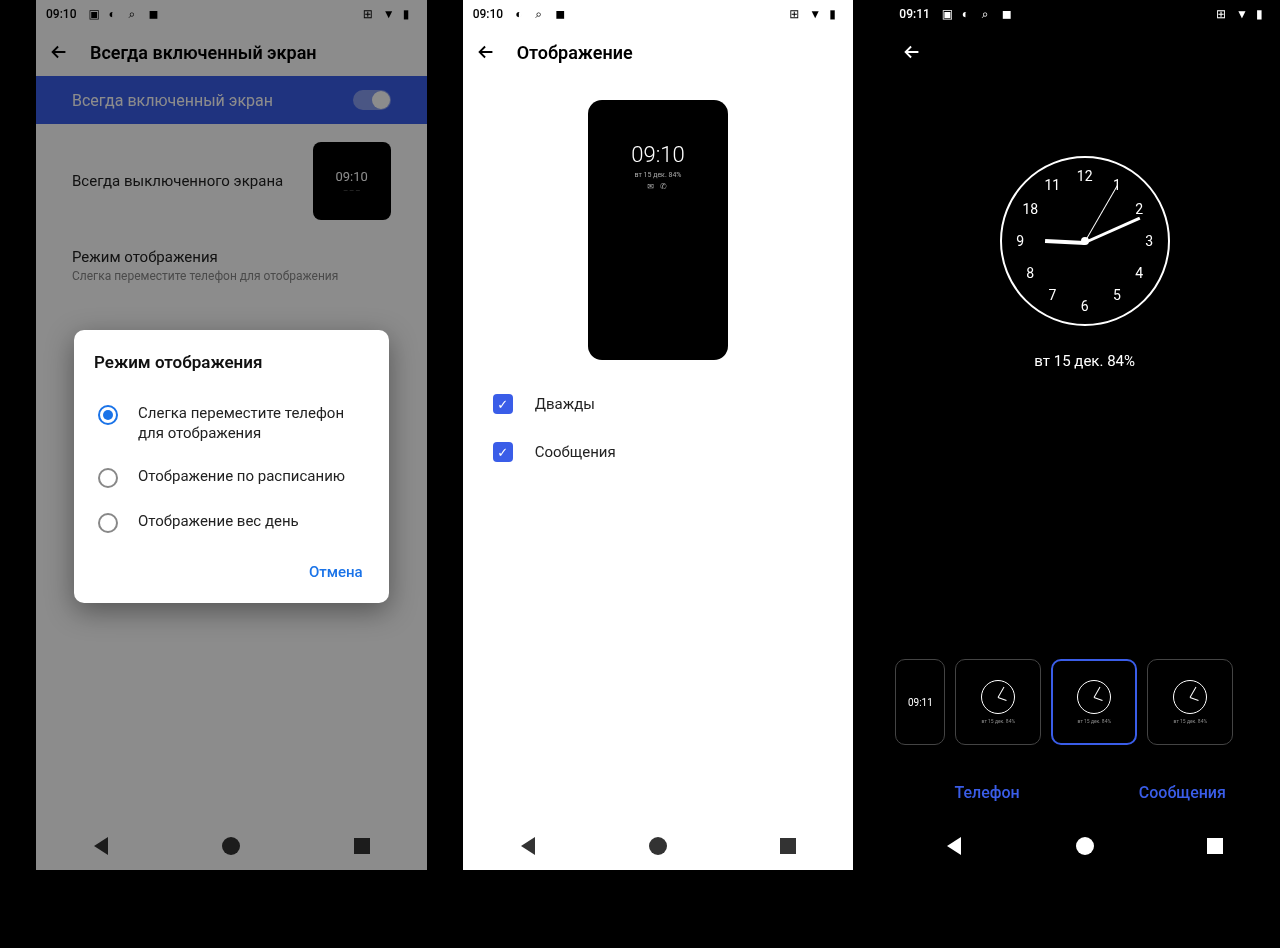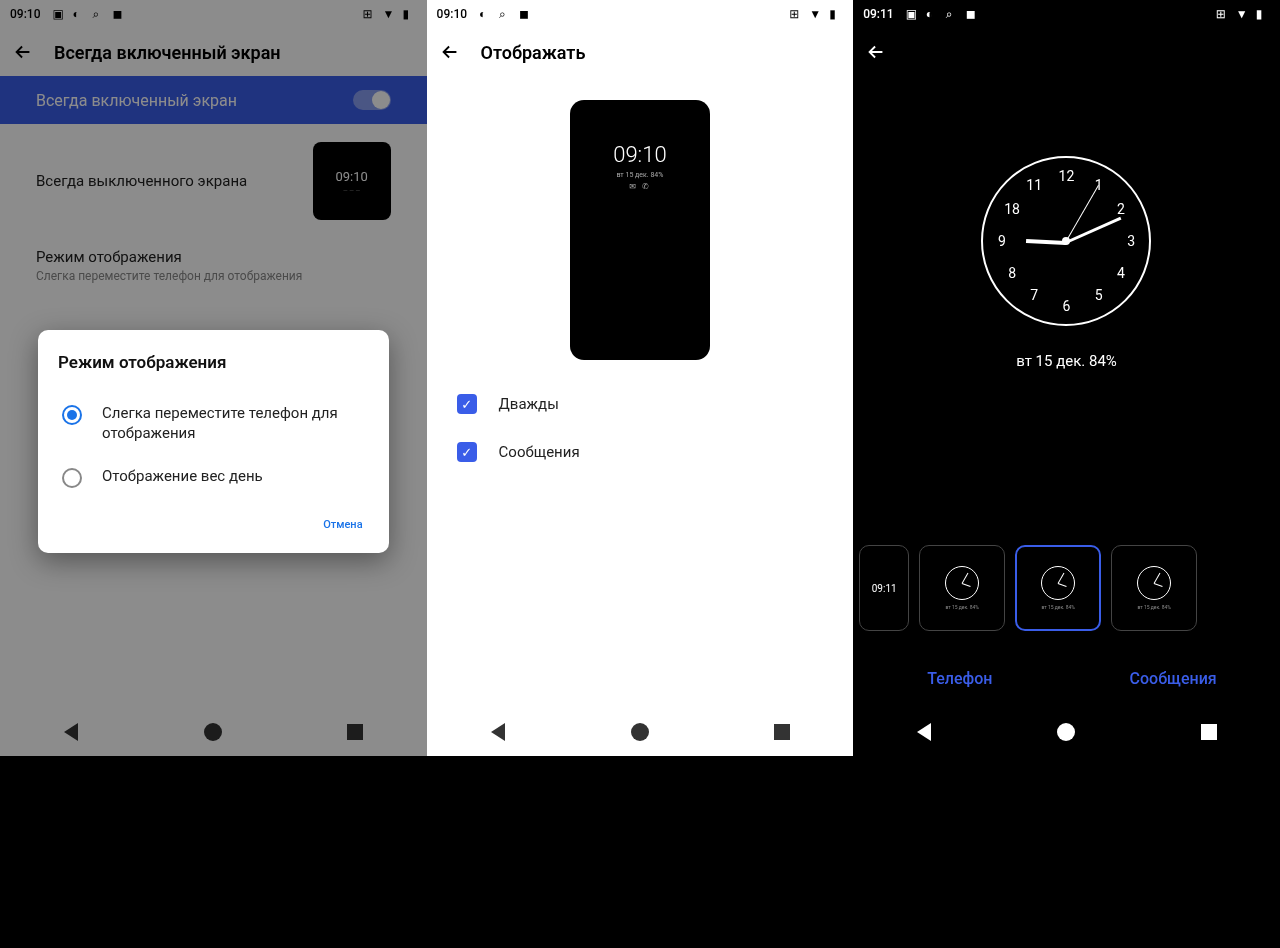--- a/index.html
+++ b/index.html
@@ -1,17 +1,17 @@
 <!DOCTYPE html>
 <html><head>
 <meta charset="utf-8">
 <style>
   * { margin:0; padding:0; box-sizing:border-box; font-family:Roboto,Arial,sans-serif; }
   body { background:#000; width:1280px; height:948px; display:flex; overflow:hidden; }
-  .panel { width:426.6px; height:756px; position:relative; display:flex; flex-direction:column; }
+  .panel { width:426.6px; height:870px; position:relative; display:flex; flex-direction:column;margin-left:36px; }
   .panel.light { background:#fff; }
   .panel.dark { background:#000; }
   .dimmer { position:absolute; inset:0; background:rgba(0,0,0,0.45); z-index:5; pointer-events:none; }
 
   
   .statusbar { height:28px; display:flex; align-items:center; padding:0 10px; font-size:12px; }
   .statusbar .time { font-weight:500; }
   .statusbar .icons-left { display:flex; gap:6px; margin-left:12px; }
   .statusbar .spacer { flex:1; }
   .statusbar .icons-right { display:flex; gap:6px; align-items:center; }
@@ -42,21 +42,21 @@
 
   
   .dialog { position:absolute; z-index:20; left:38px; right:38px; top:330px; background:#fff; border-radius:10px; box-shadow:0 8px 28px rgba(0,0,0,0.4); padding:22px 20px 14px; }
   .dialog .dtitle { font-size:17px; font-weight:600; color:#111; margin-bottom:20px; }
   .opt { display:flex; align-items:flex-start; gap:20px; padding:12px 4px; }
   .radio { width:20px; height:20px; border:2px solid #888; border-radius:50%; flex-shrink:0; margin-top:1px; position:relative; }
   .radio.checked { border-color:#1a73e8; }
   .radio.checked::after { content:''; position:absolute; inset:3px; background:#1a73e8; border-radius:50%; }
   .opt .txt { font-size:15px; color:#222; line-height:1.3; }
   .dialog .actions { text-align:right; margin-top:10px; }
-  .dialog .cancel { display:inline-block; color:#1a73e8; font-size:11px; font-weight:500; padding:8px 6px; }
+  .dialog .cancel { display:inline-block; color:#1a73e8; font-size:15px; font-weight:500; padding:8px 6px; }
 
   
   .phone-mock { width:140px; height:260px; background:#000; border-radius:14px; margin:24px auto 20px; display:flex; flex-direction:column; align-items:center; padding-top:42px; color:#fff; }
   .phone-mock .pt { font-size:22px; font-weight:300; }
   .phone-mock .ps { font-size:7px; color:#aaa; margin-top:4px; }
   .phone-mock .pi { font-size:8px; color:#aaa; margin-top:3px; letter-spacing:2px; }
   .hint { padding:0 56px; font-size:14px; color:#777; line-height:1.4; margin-bottom:24px; }
   .chk-row { display:flex; align-items:center; gap:22px; padding:14px 30px; }
   .chk { width:20px; height:20px; background:#3a5de8; border-radius:4px; display:flex; align-items:center; justify-content:center; color:#fff; font-size:13px; }
   .chk-row .txt { font-size:15px; color:#222; }
@@ -140,20 +140,24 @@
   </div>
 
   <div class="dialog">
     <div class="dtitle">Режим отображения</div>
     <div class="opt">
       <div class="radio checked"></div>
       <div class="txt">Слегка переместите телефон для отображения</div>
     </div>
     <div class="opt">
       <div class="radio"></div>
+      <div class="txt">Отображение по расписанию</div>
+    </div>
+    <div class="opt">
+      <div class="radio"></div>
       <div class="txt">Отображение вес день</div>
     </div>
     <div class="actions">
       <span class="cancel">Отмена</span>
     </div>
   </div>
 
   <div style="flex:1"></div>
   <div class="navbar light">
     <div class="nav-btn">
@@ -181,21 +185,21 @@
       <span class="sb-ic">⊞</span>
       <span class="sb-ic">▼</span>
       <span class="sb-ic">▮</span>
     </span>
   </div>
 
   <div class="appbar light">
     <svg class="back-arrow" viewBox="0 0 24 24" fill="none" stroke="currentColor" stroke-width="2">
         <path d="M19 12H5M11 18l-6-6 6-6"></path>
       </svg>
-    <div class="title">Отображать</div>
+    <div class="title">Отображение</div>
   </div>
 
   <div class="phone-mock">
     <div class="pt">09:10</div>
     <div class="ps">вт 15 дек. 84%</div>
     <div class="pi">✉ ✆</div>
   </div>
 
 
   <div class="chk-row">

